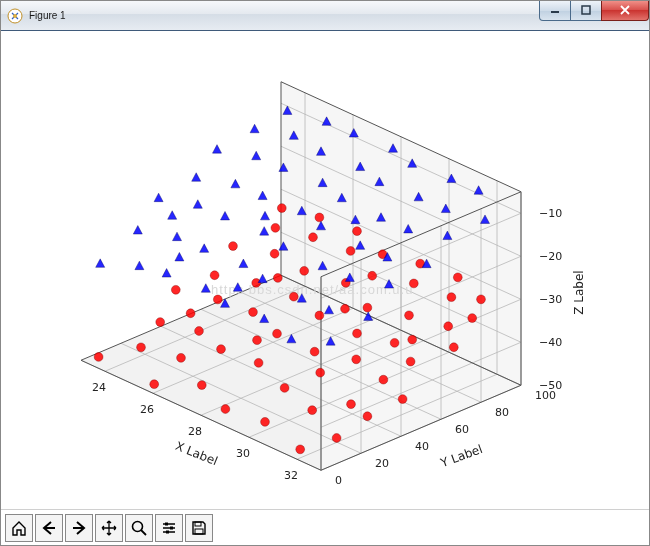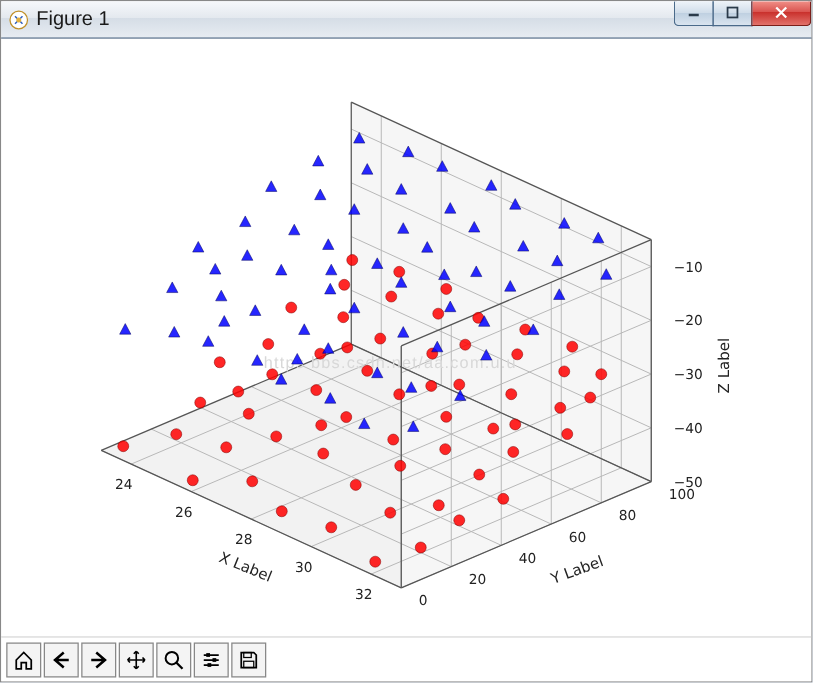--- a/index.html
+++ b/index.html
@@ -30,21 +30,21 @@
     position: relative;
   }
   .app-icon {
     width: 16px; height: 16px;
     margin-right: 6px;
     display:inline-block;
   }
   .title-text {
     flex: 1;
     color: #1a1a1a;
-    font-size: 16px;
+    font-size: 10px;
   }
   .win-buttons {
     display: flex;
     height: 20px;
     margin-top:-10px;
   }
   .win-btn {
     width: 32px;
     height: 20px;
     border: 1px solid #4a6a8a;

